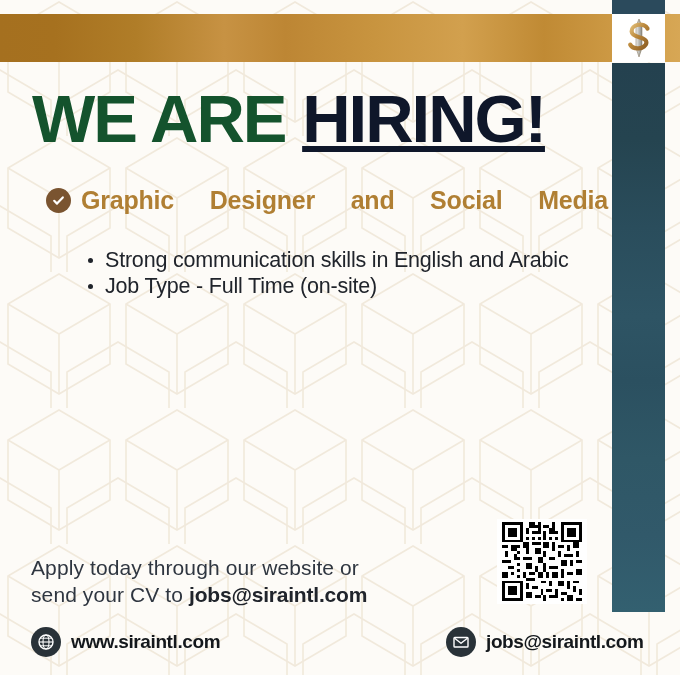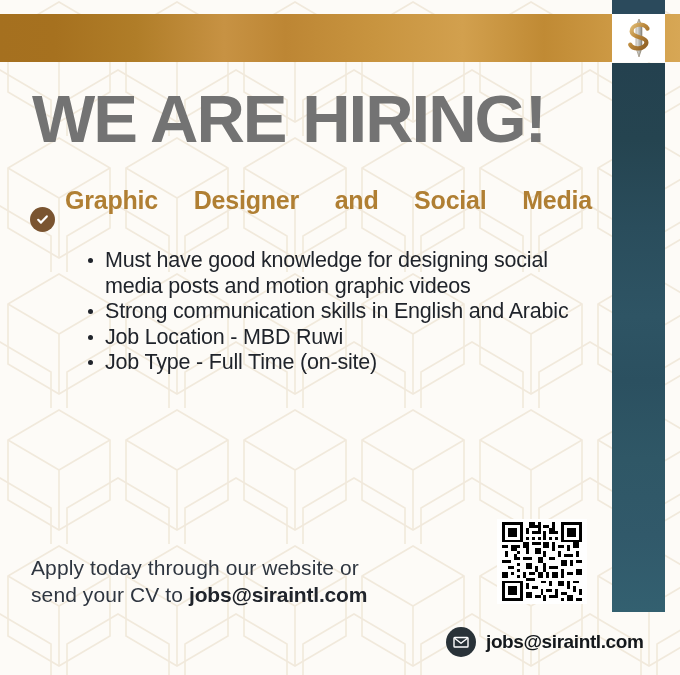--- a/index.html
+++ b/index.html
@@ -98,32 +98,32 @@
     left: 32px;
     top: 82px;
     z-index: 5;
     font-size: 67px;
     line-height: 74px;
     font-weight: 700;
     letter-spacing: -2.0px;
     white-space: nowrap;
     font-family: "Liberation Sans", sans-serif;
   }
-  .hl-we   { color: #737373; }
-  .hl-hire { color: #737373; }
+  .hl-we   { color: #14532d; }
+  .hl-hire { color: #0f172a; text-decoration: underline; }
 
   
   .title-row {
     position: absolute;
-    left: 30px;
+    left: 46px;
     top: 184px;
     width: 562px;
     z-index: 5;
     display: flex;
-    align-items: center;
+    align-items: flex-start;
   }
   .check-badge {
     flex: 0 0 auto;
     width: 25px;
     height: 25px;
     border-radius: 50%;
     background: #7a5430;
     margin-top: 4px;
     margin-right: 10px;
     display: flex;
@@ -302,23 +302,21 @@
       <svg width="15" height="15" viewBox="0 0 15 15">
         <path d="M3.2,7.8 L6.0,10.6 L11.8,4.4" fill="none" stroke="#ffffff" stroke-width="2.2" stroke-linecap="round" stroke-linejoin="round"></path>
       </svg>
     </span>
     <span class="job-title">
       <span class="l1">Graphic Designer and Social Media</span>
     </span>
   </div>
 
   <ul class="bullets">
-    <li>Must have good knowledge for designing social media posts and motion graphic videos</li>
     <li>Strong communication skills in English and Arabic</li>
-    <li>Job Location - MBD Ruwi</li>
     <li>Job Type - Full Time (on-site)</li>
   </ul>
 
   <div class="cta">
     <span>Apply today through our website or</span><br>
     <span>send your CV to </span><span class="email-strong">jobs@siraintl.com</span>
   </div>
 
   <div class="qr">
     <svg width="90" height="85" viewBox="0 0 29 29" shape-rendering="crispEdges">
@@ -424,20 +422,32 @@
         <rect x="15" y="26" width="1" height="2"></rect>
           <rect x="17" y="26" width="3" height="1"></rect>
         <rect x="21" y="27" width="1" height="1"></rect>
           <rect x="23" y="26" width="2" height="2"></rect>
         <rect x="26" y="27" width="2" height="1"></rect>
           <rect x="11" y="20" width="1" height="1"></rect>
       </g>
     </svg>
   </div>
 
+  <div class="footer-item footer-web">
+    <span class="f-icon">
+      <svg width="18" height="18" viewBox="0 0 18 18">
+        <circle cx="9" cy="9" r="7" fill="none" stroke="#ffffff" stroke-width="1.4"></circle>
+        <ellipse cx="9" cy="9" rx="3" ry="7" fill="none" stroke="#ffffff" stroke-width="1.1"></ellipse>
+        <line x1="2" y1="9" x2="16" y2="9" stroke="#ffffff" stroke-width="1.1"></line>
+        <line x1="3.3" y1="5.2" x2="14.7" y2="5.2" stroke="#ffffff" stroke-width="1"></line>
+        <line x1="3.3" y1="12.8" x2="14.7" y2="12.8" stroke="#ffffff" stroke-width="1"></line>
+      </svg>
+    </span>
+    <span class="f-text">www.siraintl.com</span>
+  </div>
 
   <div class="footer-item footer-mail">
     <span class="f-icon">
       <svg width="18" height="18" viewBox="0 0 18 18">
         <rect x="2" y="4.5" width="14" height="9.5" rx="0.8" fill="none" stroke="#ffffff" stroke-width="1.4"></rect>
         <path d="M2.6,5.2 L9,10.2 L15.4,5.2" fill="none" stroke="#ffffff" stroke-width="1.4" stroke-linejoin="round"></path>
       </svg>
     </span>
     <span class="f-text">jobs@siraintl.com</span>
   </div>

